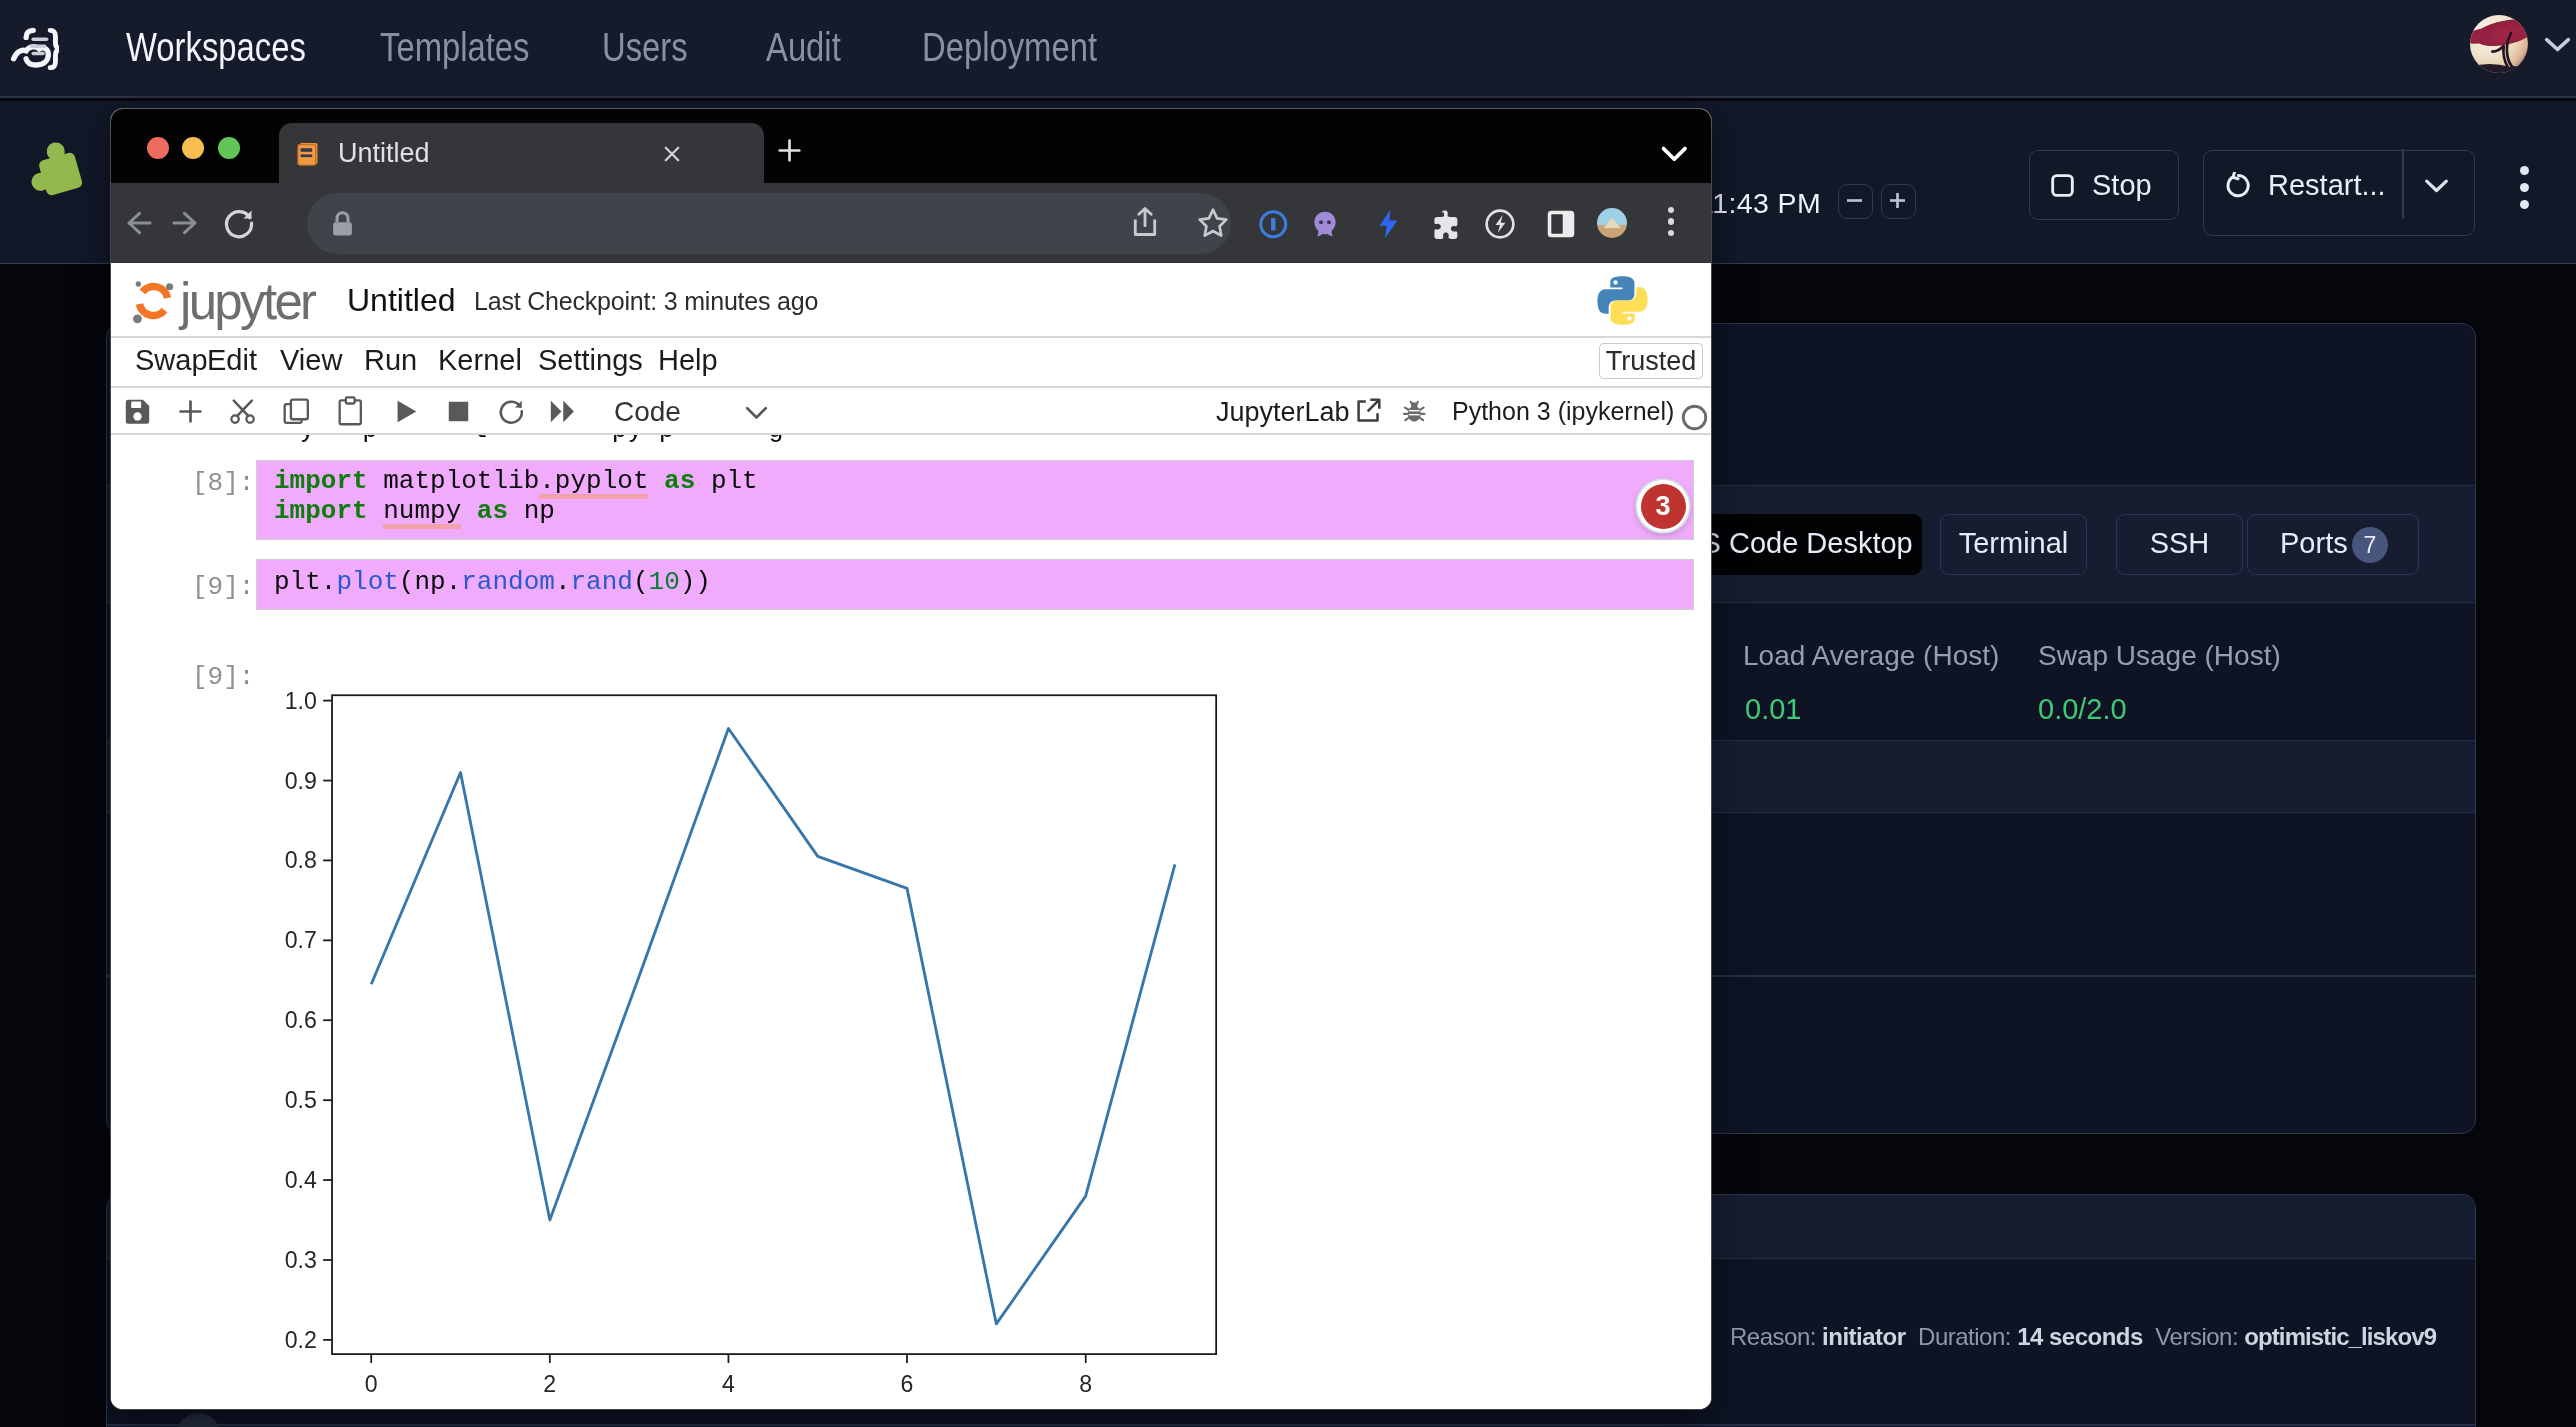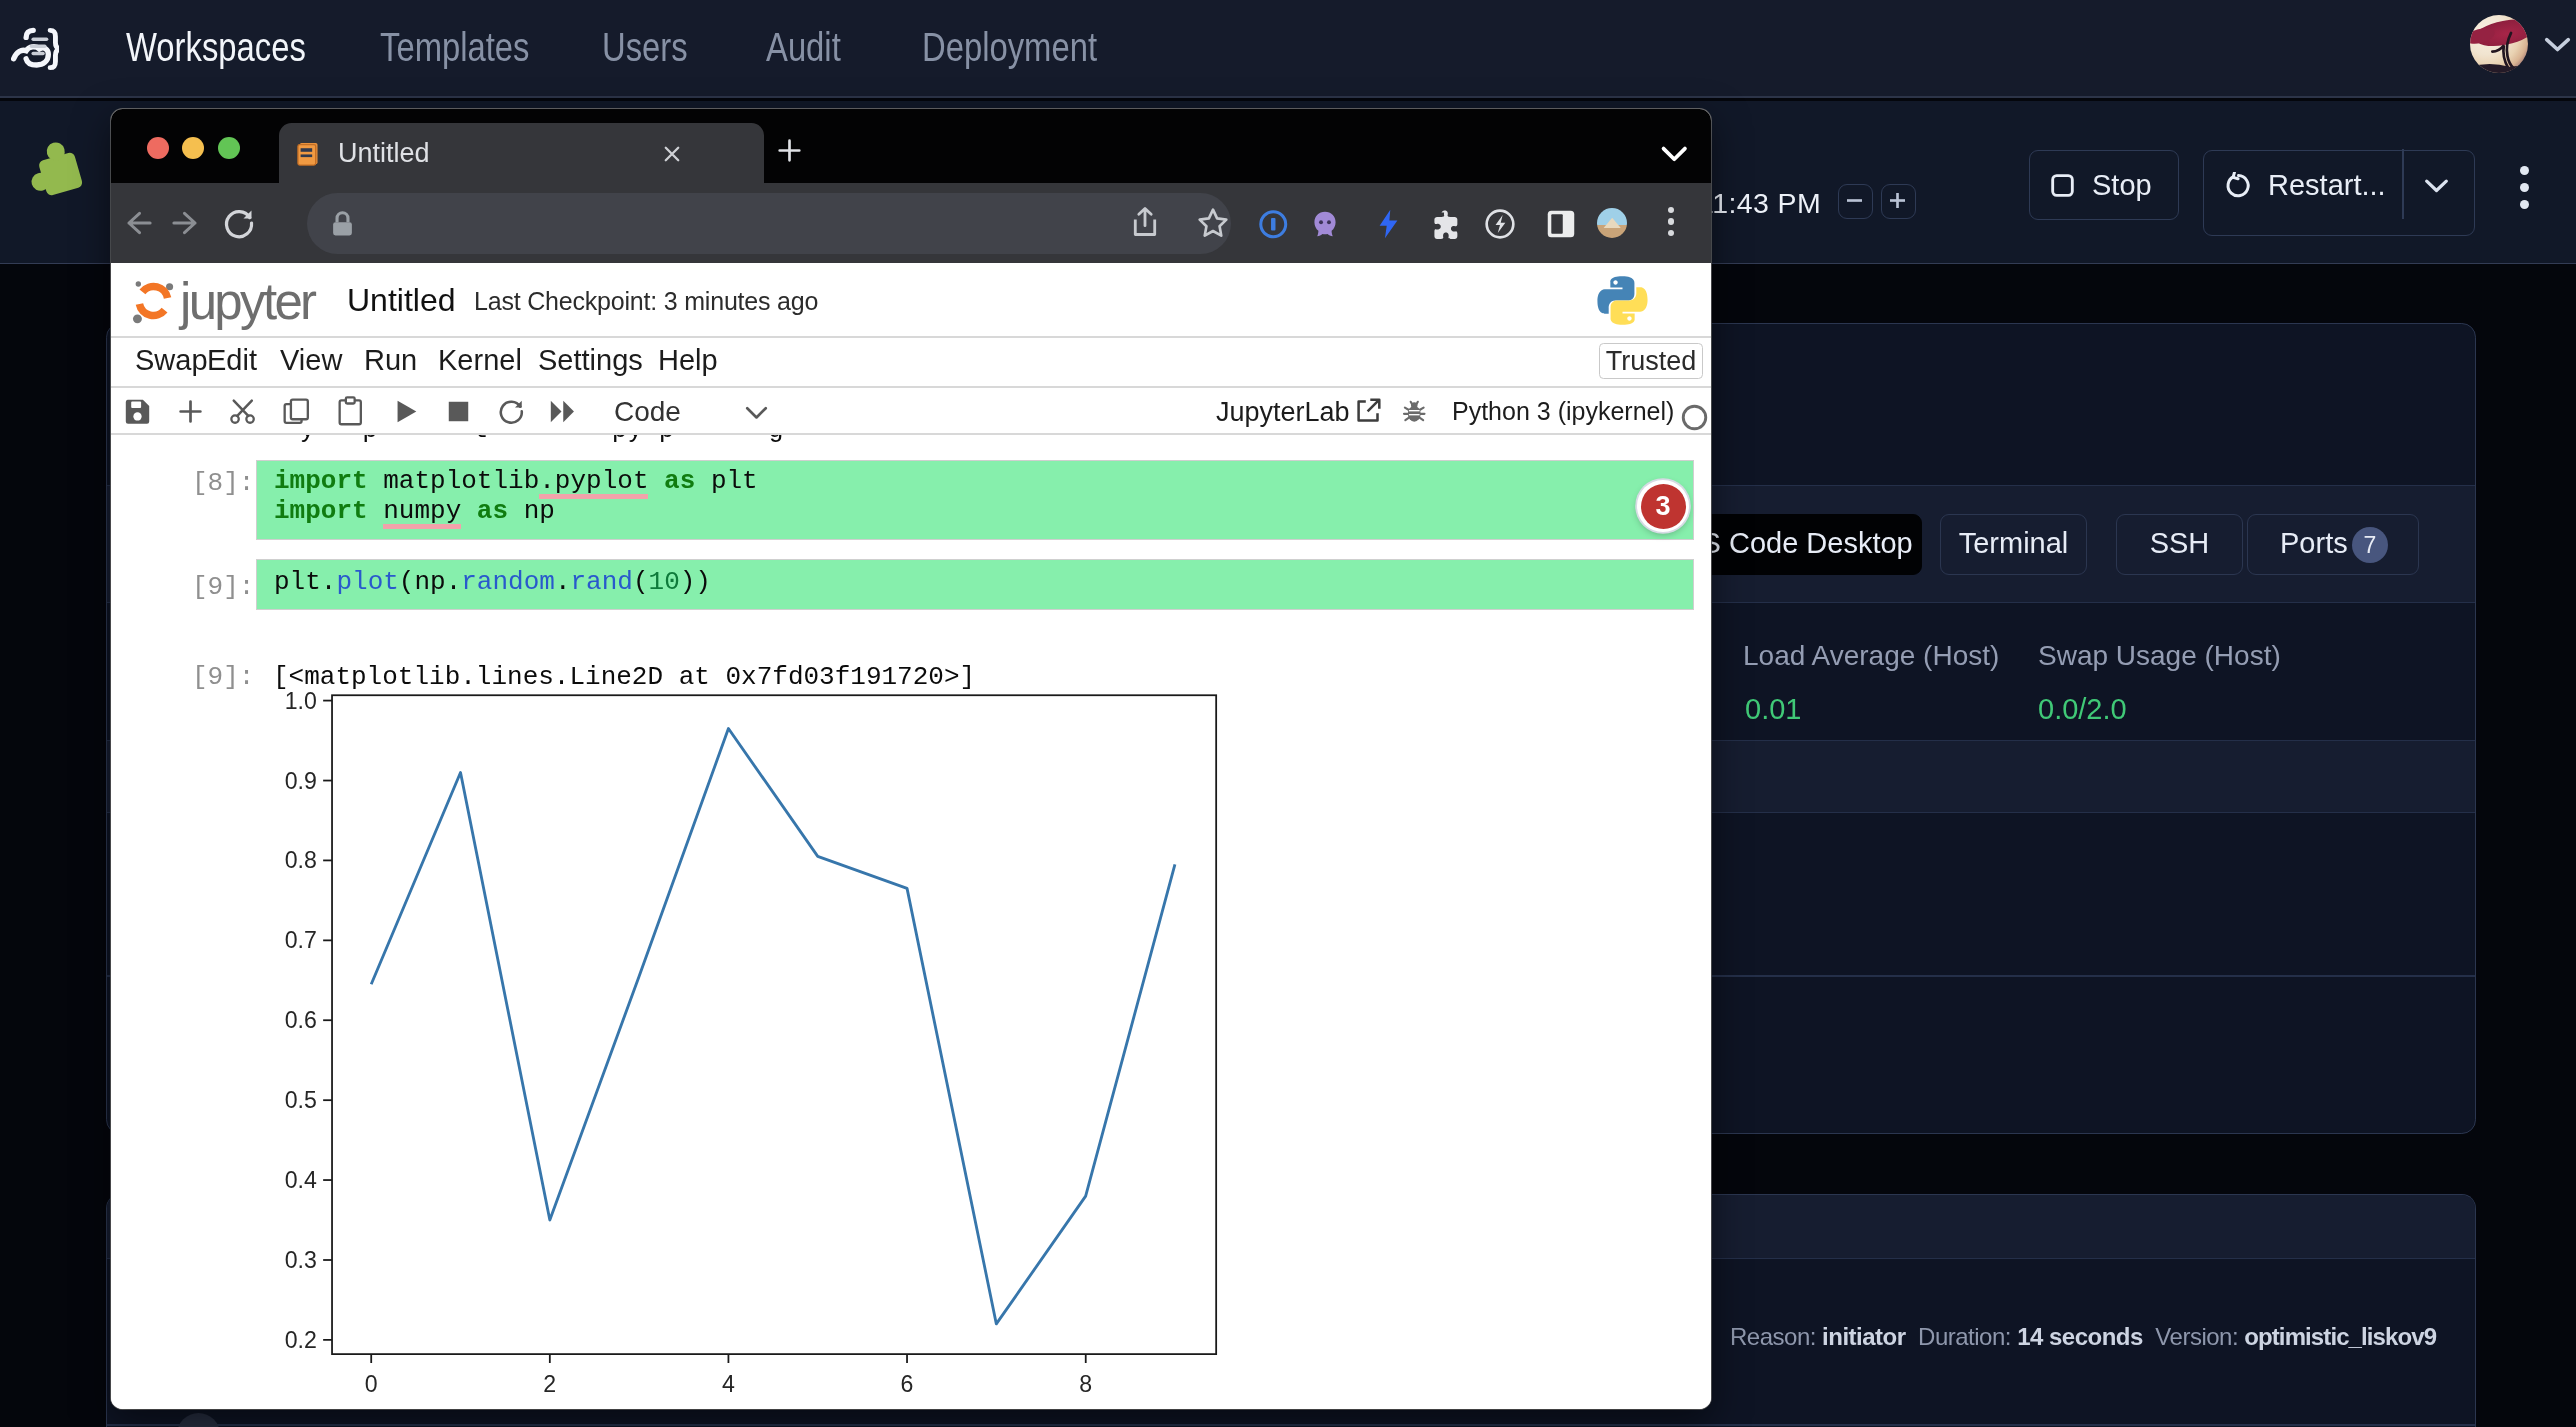--- a/index.html
+++ b/index.html
@@ -29,21 +29,21 @@
   .titlebar { position:absolute; left:0; top:0; width:1600px; height:74px; background:#030304; }
   .dot { position:absolute; top:136px; width:22px; height:22px; border-radius:50%; }
   .tab { position:absolute; left:168px; top:14.2px; width:485px; height:60px; background:#35363a; border-radius:12.5px 12.5px 0 0; }
   .chromebar { position:absolute; left:0; top:74px; width:1600px; height:80px; background:#35363a; }
   .pill { position:absolute; left:196px; top:9.8px; width:924px; height:61px; background:#41434a; border-radius:31px; }
 
   
   .jup { position:absolute; left:0; top:154px; width:1600px; height:1146px; background:#ffffff; color:#111; }
   .jdiv { position:absolute; left:0; width:1600px; height:1.8px; background:#d8d8d8; }
   .menu { position:absolute; top:81px; font-size:29px; color:#1c1c1c; }
-  .cell { position:absolute; left:145px; width:1438px; background:#86efac; border:1.8px solid #cfcfcf; }
+  .cell { position:absolute; left:145px; width:1438px; background:#f0abfc; border:1.8px solid #cfcfcf; }
   .prompt { position:absolute; font-family:"Liberation Mono", monospace; font-size:26px; color:#8f8f8f; }
   .code { font-family:"Liberation Mono", monospace; font-size:26px; color:#0b0b0b; white-space:pre; }
   .kgreen { color:#107c10; font-weight:bold; }
   .kblue { color:#2959cc; }
   .knum { color:#0e7a3a; }
   .wavy { background-image:linear-gradient(#f2a2aa,#f2a2aa); background-size:100% 5.3px; background-position:0 100%; background-repeat:no-repeat; padding-bottom:3.6px; }
 </style>
 </head>
 <body>
 
@@ -327,21 +327,20 @@
     <div class="abs" style="left:1526px; top:217px; width:52px; height:52px; border-radius:50%; background:#ffffff; box-shadow:0 0 0 1.8px #d6dbe4, 0 2.7px 7.1px rgba(0,0,0,0.25);">
       <div class="abs" style="left:3.6px; top:3.6px; width:45px; height:45px; border-radius:50%; background:#bf3430; color:#fff; font-size:27px; font-weight:bold; text-align:center; line-height:45px;">3</div>
     </div>
 
     <div class="prompt" style="left:81px; top:309px;">[9]:</div>
     <div class="cell" style="top:296px; height:51px;">
       <div class="code" style="position:absolute; left:17px; top:7.1px;">plt<span>.</span><span class="kblue">plot</span>(np<span>.</span><span class="kblue">random</span><span>.</span><span class="kblue">rand</span>(<span class="knum">10</span>))</div>
     </div>
 
     <div class="prompt" style="left:81px; top:399px;">[9]:</div>
-    <div class="code abs" style="left:162px; top:399px;">[&lt;matplotlib.lines.Line2D at 0x7fd03f191720&gt;]</div>
 
     <svg class="abs" style="left:156px; top:418px;" width="1024" height="739" viewBox="0 0 1150 830">
       <g font-family="Liberation Sans, sans-serif" font-size="26" fill="#262626">
         <g text-anchor="end">
           <text x="56" y="31">1.0</text>
           <text x="56" y="120.8">0.9</text>
           <text x="56" y="210.5">0.8</text>
           <text x="56" y="300.3">0.7</text>
           <text x="56" y="390">0.6</text>
           <text x="56" y="479.8">0.5</text>

